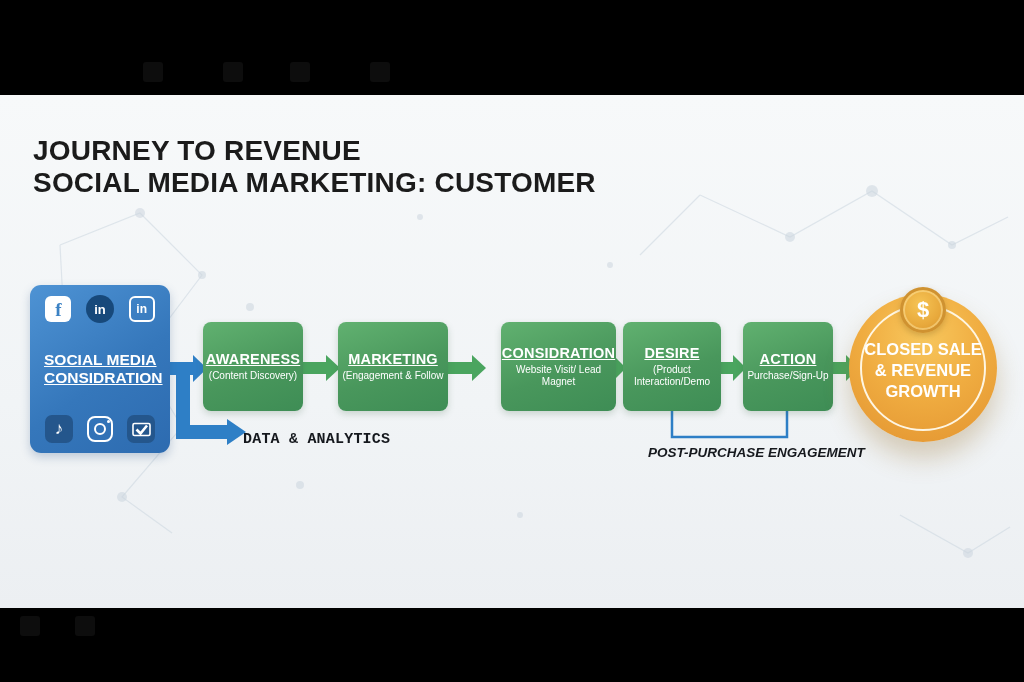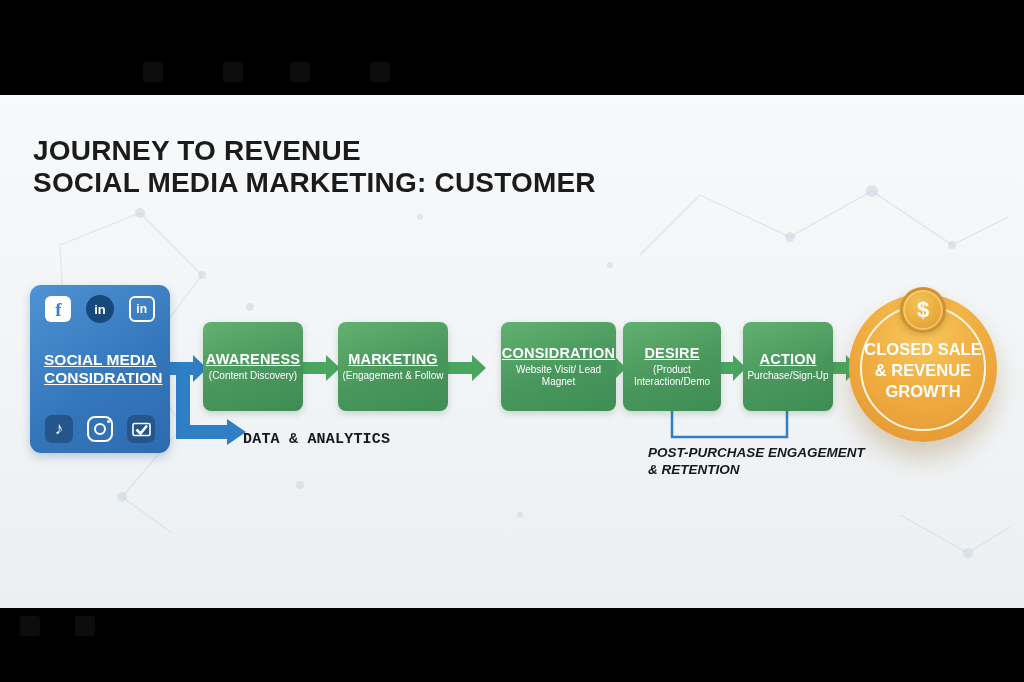--- a/index.html
+++ b/index.html
@@ -198,21 +198,20 @@
     <div class="stage-sub">(Product Interaction/Demo</div>
   </div>
   <div class="stage" id="stage-action">
     <div class="stage-name">ACTION</div>
     <div class="stage-sub">Purchase/Sign-Up</div>
   </div>
 
   <div class="note" id="note-data">DATA &amp; ANALYTICS</div>
   <div class="note" id="note-post">
     <div>POST-PURCHASE ENGAGEMENT</div>
-    <div>&amp; RETENTION</div>
   </div>
 
   <div class="outcome">
     <div class="outcome-ring"></div>
     <div class="outcome-text">
       <div>CLOSED SALE</div>
       <div>&amp; REVENUE</div>
       <div>GROWTH</div>
     </div>
   </div>

